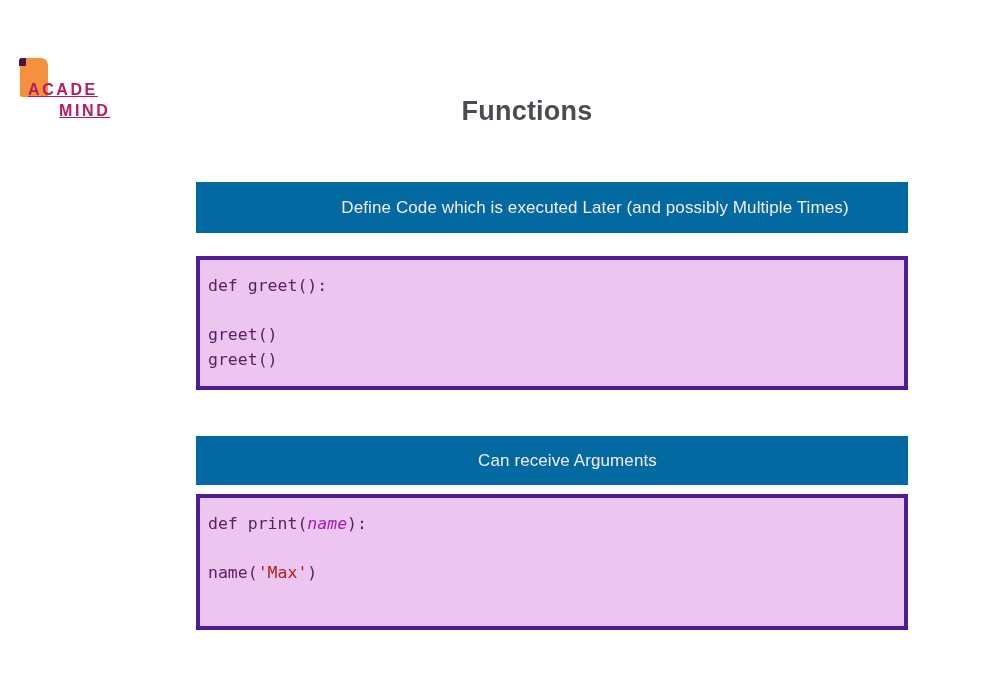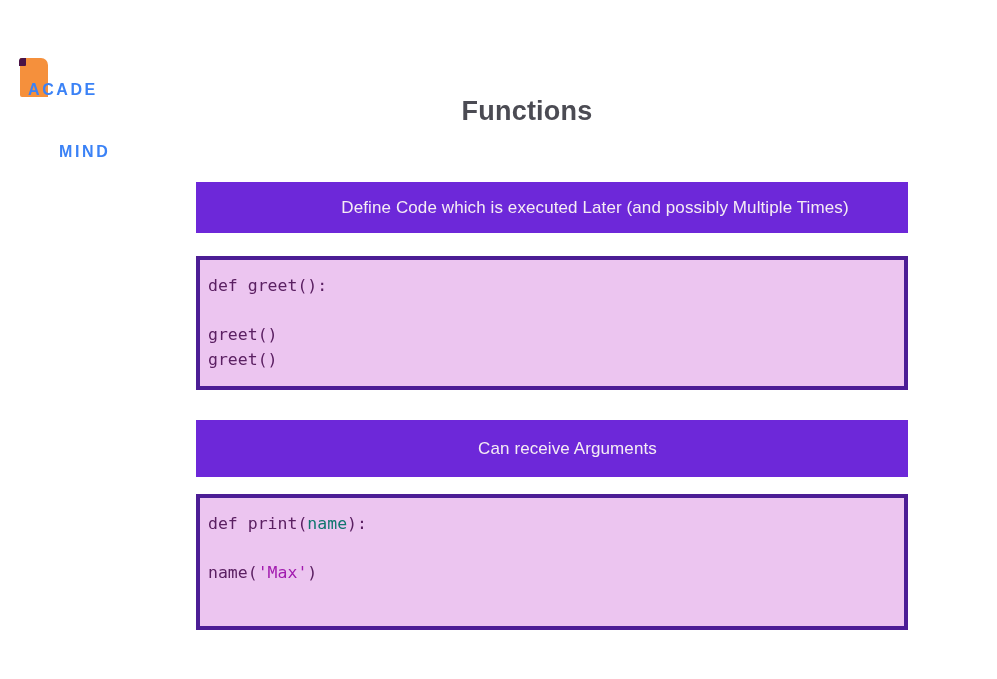--- a/index.html
+++ b/index.html
@@ -47,71 +47,72 @@
     top: 0px;
     width: 7px;
     height: 8px;
     background: #4a1346;
     border-top-left-radius: 3px;
     border-bottom-right-radius: 1px;
   }
   .logo-word1,
   .logo-word2 {
     position: absolute;
-    color: #3b82f6;
+    color: #be185d;
     font-family: "Liberation Sans", sans-serif;
     font-weight: bold;
     font-size: 16px;
     letter-spacing: 2.6px;
     line-height: 1;
+    text-decoration: underline;
   }
   .logo-word1 { left: 14px; top: 30px; }
-  .logo-word2 { left: 45px; top: 51px; margin-top: 41px; }
+  .logo-word2 { left: 45px; top: 51px; }
 
   
   .slide-title {
     position: absolute;
     left: 0;
     top: 96px;
     width: 1054px;
     text-align: center;
     color: #4b4b53;
     font-family: "Liberation Sans", sans-serif;
     font-weight: bold;
     font-size: 27px;
     letter-spacing: 0.2px;
   }
 
   
   .bar {
     position: absolute;
     left: 196px;
     width: 712px;
-    background: #6d28d9;
+    background: #0369a1;
     box-sizing: border-box;
     display: flex;
     align-items: center;
     justify-content: center;
   }
   .bar-label {
     color: #f5ecf4;
     font-family: "Liberation Sans", sans-serif;
     font-size: 17px;
     font-weight: normal;
     letter-spacing: 0.1px;
   }
   #bar-define {
     top: 182px;
     height: 51px;
     justify-content: center;
     padding-left: 86px;
   }
   #bar-arguments {
-    top: 420px;
-    height: 57px;
+    top: 436px;
+    height: 49px;
     padding-left: 31px;
   }
 
   
   .code-block {
     position: absolute;
     left: 196px;
     width: 712px;
     background: #ecc5f0;
     border: 4px solid #4c1d95;
@@ -120,22 +121,22 @@
     font-family: "DejaVu Sans Mono", monospace;
     font-size: 16.5px;
     line-height: 24.5px;
     color: #5b2062;
     white-space: pre;
     overflow: hidden;
   }
   #code-basic { top: 256px; height: 134px; }
   #code-args  { top: 494px; height: 136px; }
 
-  .tok-arg { color: #0f766e; }
-  .tok-str { color: #a21caf; margin-top: 18px; }
+  .tok-arg { color: #a21caf; font-style: italic; }
+  .tok-str { color: #b91c1c; margin-top: 18px; }
   .code-line { display: block; min-height: 24.5px; }
 </style>
 </head>
 <body>
 
 <div class="logo">
   <div class="logo-mark">
     <div class="logo-mark-body"></div>
     <div class="logo-mark-tab"></div>
   </div>

